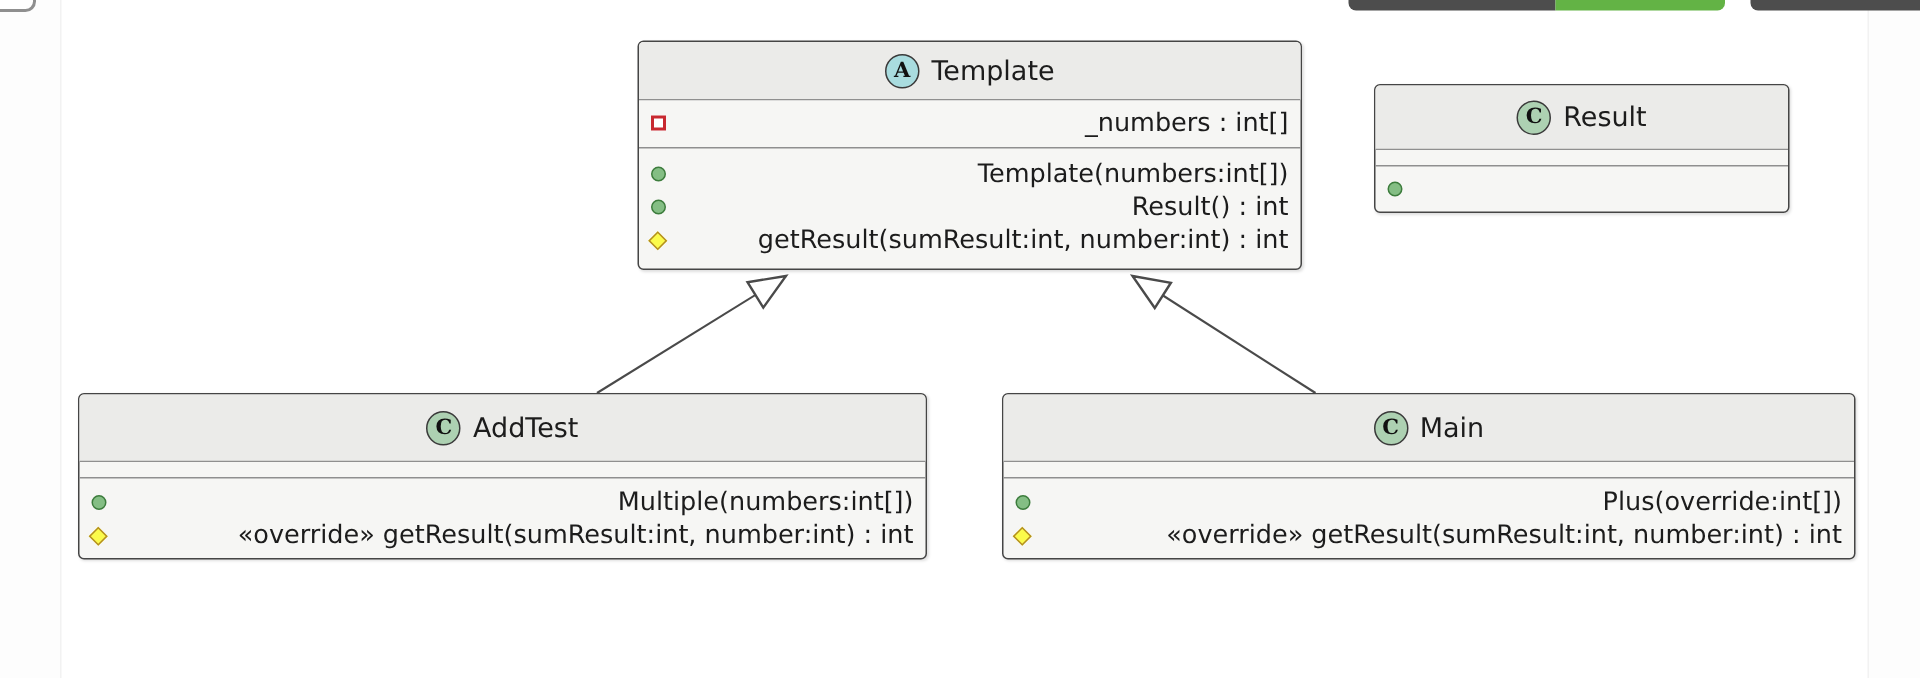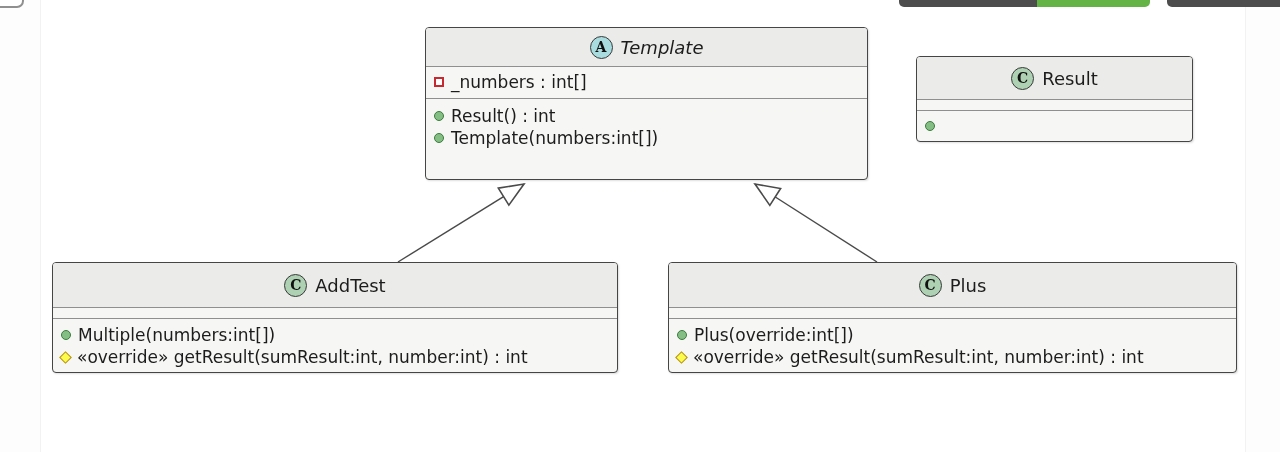--- a/index.html
+++ b/index.html
@@ -39,23 +39,23 @@
     display:flex; align-items:center; justify-content:center; gap:8px;
     border-radius:3px 3px 0 0; flex:0 0 auto;
   }
   .uml-fields {
     box-sizing:border-box; border-bottom:1px solid #8f8f8f;
     padding:4px 8px; flex:0 0 auto;
   }
   .uml-fields.empty { padding:0; }
   .uml-methods { box-sizing:border-box; padding:6px 8px; flex:1 1 auto; }
 
-  .row { display:flex; align-items:center; gap:7px; height:22px; font-size:17px; white-space:nowrap; }
+  .row { display:flex; align-items:center; gap:7px; height:22px; font-size:17px; white-space:nowrap;justify-content:space-between; }
   .cname { font-size:18px; }
-  .it { font-style:italic; }
+  .it { }
   .ul { text-decoration:underline; }
 
   .circle {
     box-sizing:border-box; width:23px; height:23px; border-radius:50%;
     border:1.5px solid #3a3a3a; display:flex; align-items:center; justify-content:center;
     font-family:"DejaVu Serif", serif; font-weight:bold; font-size:14px; color:#111;
     flex:0 0 auto;
   }
   .circle.abstract { background:#A9DCDF; }
   .circle.concrete { background:#ADD1B2; }
@@ -96,25 +96,29 @@
     </div>
     <div class="uml-fields" style="height:32px;">
       <div class="row">
         <span class="vis vis-priv"></span>
         <span>_numbers : int[]</span>
       </div>
     </div>
     <div class="uml-methods">
       <div class="row">
         <span class="vis vis-pub"></span>
+        <span>Template(numbers:int[])</span>
+      </div>
+      <div class="row">
+        <span class="vis vis-pub"></span>
         <span>Result() : int</span>
       </div>
       <div class="row">
-        <span class="vis vis-pub"></span>
-        <span>Template(numbers:int[])</span>
+        <span class="vis vis-prot"></span>
+        <span class="it">getResult(sumResult:int, number:int) : int</span>
       </div>
     </div>
   </div>
 
   <div class="uml-class" style="left:916px; top:56px; width:277px; height:86px;">
     <div class="uml-header" style="height:43px;">
       <span class="circle concrete">C</span>
       <span class="cname">Result</span>
     </div>
     <div class="uml-fields empty" style="height:11px;"></div>
@@ -139,21 +143,21 @@
       <div class="row">
         <span class="vis vis-prot"></span>
         <span>«override» getResult(sumResult:int, number:int) : int</span>
       </div>
     </div>
   </div>
 
   <div class="uml-class" style="left:668px; top:262px; width:569px; height:111px;">
     <div class="uml-header" style="height:45px;">
       <span class="circle concrete">C</span>
-      <span class="cname">Plus</span>
+      <span class="cname">Main</span>
     </div>
     <div class="uml-fields empty" style="height:11px;"></div>
     <div class="uml-methods" style="padding-top:5px;">
       <div class="row">
         <span class="vis vis-pub"></span>
         <span>Plus(override:int[])</span>
       </div>
       <div class="row">
         <span class="vis vis-prot"></span>
         <span>«override» getResult(sumResult:int, number:int) : int</span>

